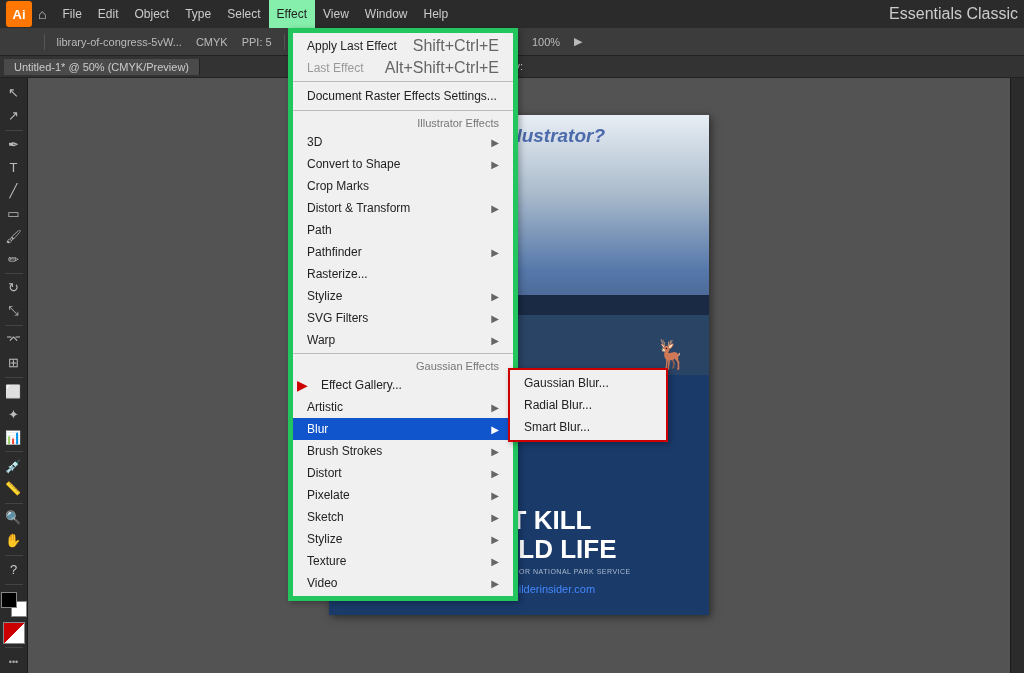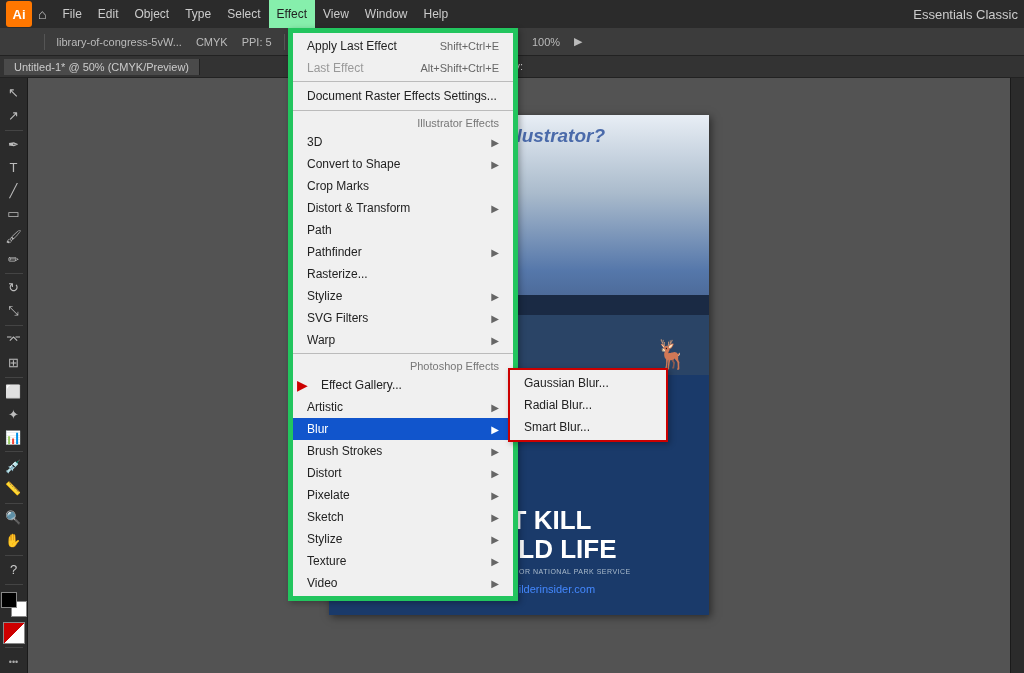--- a/index.html
+++ b/index.html
@@ -44,21 +44,21 @@
       cursor: pointer;
       font-size: 12px;
       height: 28px;
       display: flex; align-items: center;
     }
     .menu-item.effect-active { background: #86efac; color: #222; }
 
     .menu-bar-right {
       margin-left: auto;
       color: #ccc;
-      font-size: 13px;
+      font-size: 16px;
       display: flex; align-items: center; gap: 6px;
     }
 
     
     .toolbar {
       height: 28px;
       background: #3c3c3c;
       display: flex;
       align-items: center;
       padding: 0 6px;
@@ -255,21 +255,21 @@
     .menu-row {
       display: flex;
       align-items: center;
       padding: 3px 14px;
       cursor: pointer;
       height: 22px;
       position: relative;
     }
     .menu-row.disabled { color: #999; cursor: default; }
     .menu-row-label { flex: 1; }
-    .menu-row-shortcut { color: #666; font-size: 11px; }
+    .menu-row-shortcut { color: #666; font-size: 16px; }
     .menu-row-arrow { font-size: 10px; color: #666; }
     .menu-section-label {
       padding: 4px 14px 2px;
       color: #777;
       font-size: 11px;
       cursor: default;
       text-align: right;
     }
     .menu-header-btn {
       display: flex;
@@ -479,21 +479,21 @@
         <span class="menu-row-label">SVG Filters</span>
         <span class="menu-row-arrow">▶</span>
       </div>
       <div class="menu-row">
         <span class="menu-row-label">Warp</span>
         <span class="menu-row-arrow">▶</span>
       </div>
     </div>
 
     <div class="menu-section menu-section-border">
-      <div class="menu-section-label">Photoshop Effects</div>
+      <div class="menu-section-label">Gaussian Effects</div>
       <div class="menu-row" style="position:relative;">
         <span class="red-arrow">▶</span>
         <span class="menu-row-label" style="padding-left:14px;">Effect Gallery...</span>
       </div>
       <div class="menu-row">
         <span class="menu-row-label">Artistic</span>
         <span class="menu-row-arrow">▶</span>
       </div>
       <div class="menu-row blur-selected">
         <span class="menu-row-label">Blur</span>

